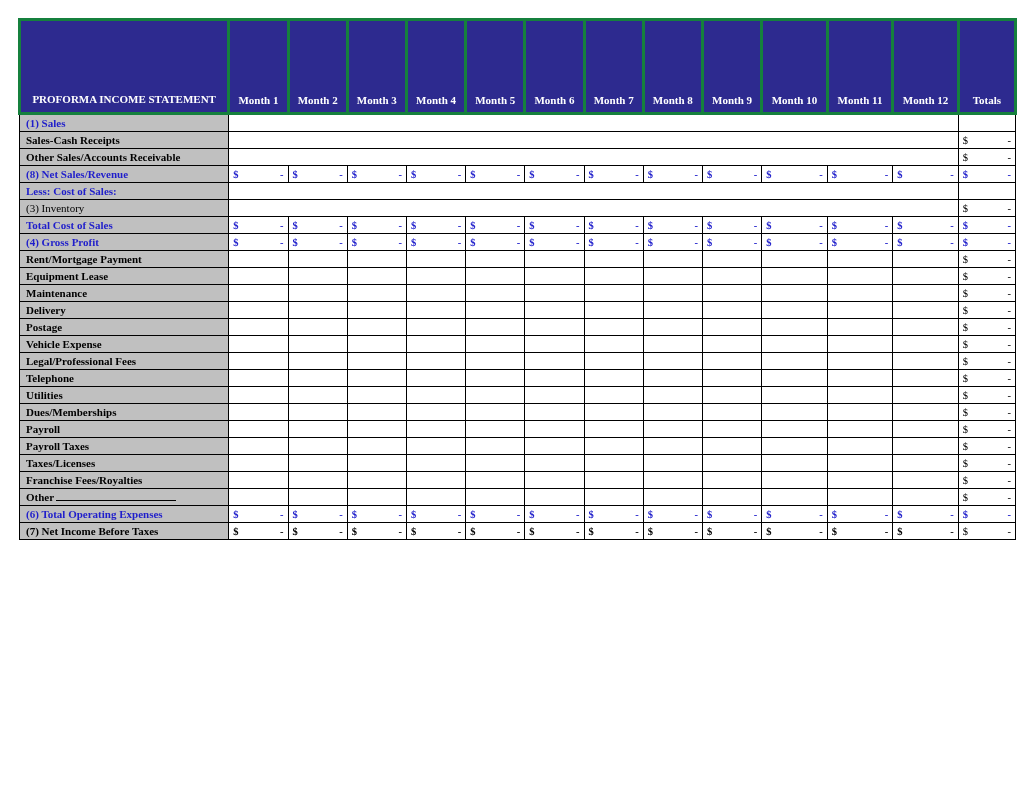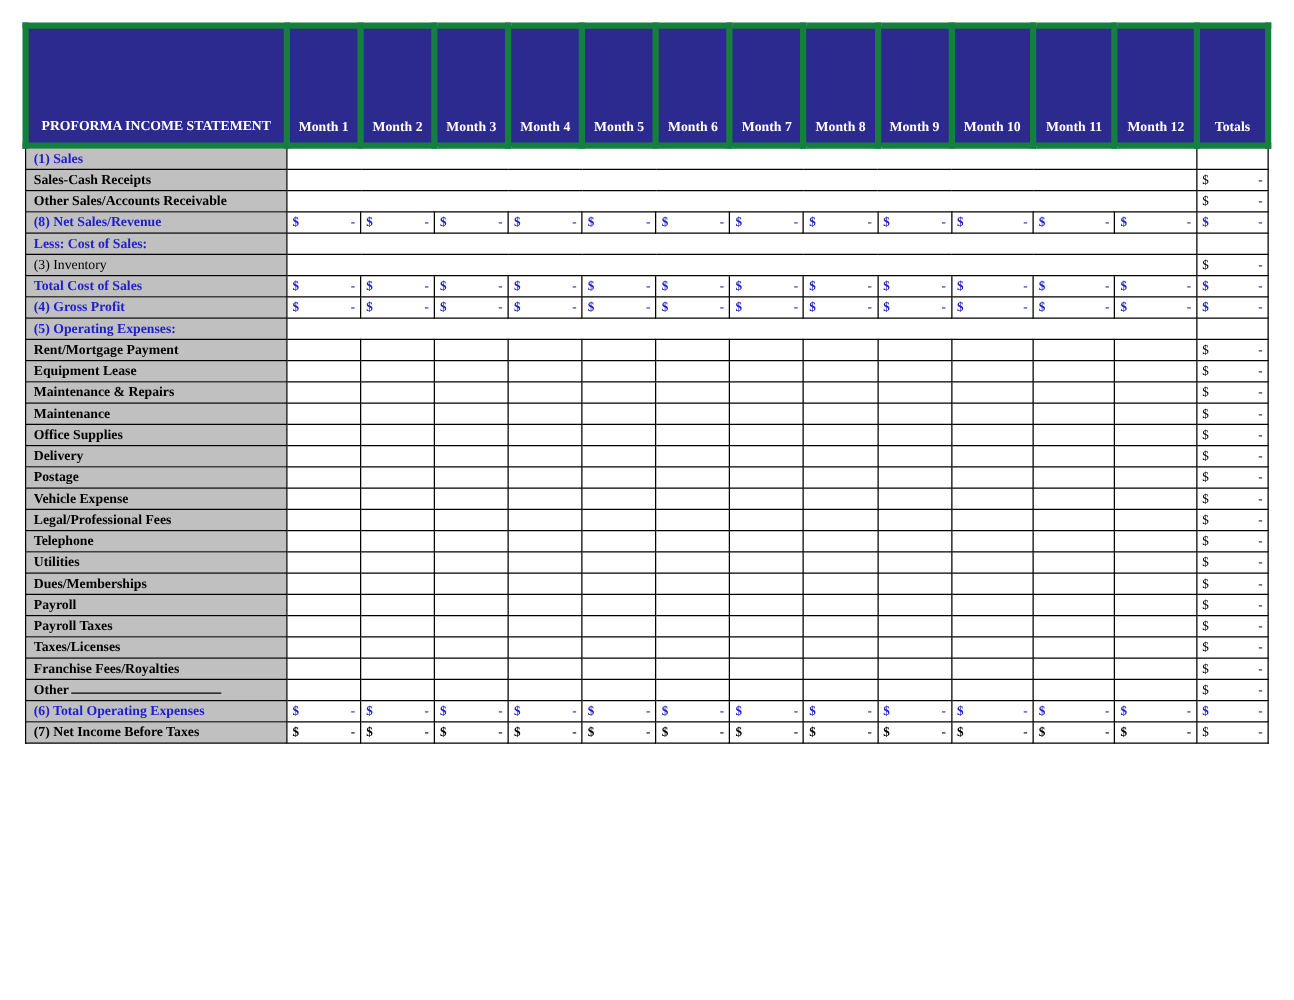--- a/index.html
+++ b/index.html
@@ -45,21 +45,21 @@
     justify-content: space-between;
     align-items: center;
   }
   .dollar .sym { text-align: left; }
   .dollar .dash { text-align: right; }
   .bold { font-weight: bold; }
   .blue-text { color: #1f1ecb; }
   .gray-bg { background: #c0c0c0; }
   .white-bg { background: #fff; }
   .row td { border: 1px solid #000; }
-  .hdr { border: 5px solid #15803d; }
+  .hdr { border: 3px solid #15803d; }
   .other-underline::after {
     content: "";
     display: inline-block;
     border-bottom: 1px solid #000;
     width: 120px;
     vertical-align: baseline;
     margin-left: 2px;
   }
   col.labelcol { width: 198px; }
   col.mcol { width: 56px; }
@@ -382,25 +382,20 @@
           </span>
         </td>
         <td class="cell white-bg">
           <span class="dollar blue-text bold">
             <span class="sym">$</span>
             <span class="dash">-</span>
           </span>
         </td>
       </tr>
       <tr class="row">
-        <td class="label gray-bg bold blue-text">(5) Operating Expenses:</td>
-        <td class="cell white-bg" colspan="12"></td>
-        <td class="cell white-bg"></td>
-      </tr>
-      <tr class="row">
         <td class="label gray-bg bold">Rent/Mortgage Payment</td>
         <td class="cell white-bg"></td>
         <td class="cell white-bg"></td>
         <td class="cell white-bg"></td>
         <td class="cell white-bg"></td>
         <td class="cell white-bg"></td>
         <td class="cell white-bg"></td>
         <td class="cell white-bg"></td>
         <td class="cell white-bg"></td>
         <td class="cell white-bg"></td>
@@ -429,63 +424,21 @@
         <td class="cell white-bg"></td>
         <td class="cell white-bg"></td>
         <td class="cell white-bg">
           <span class="dollar  ">
             <span class="sym">$</span>
             <span class="dash">-</span>
           </span>
         </td>
       </tr>
       <tr class="row">
-        <td class="label gray-bg bold">Maintenance &amp; Repairs</td>
-        <td class="cell white-bg"></td>
-        <td class="cell white-bg"></td>
-        <td class="cell white-bg"></td>
-        <td class="cell white-bg"></td>
-        <td class="cell white-bg"></td>
-        <td class="cell white-bg"></td>
-        <td class="cell white-bg"></td>
-        <td class="cell white-bg"></td>
-        <td class="cell white-bg"></td>
-        <td class="cell white-bg"></td>
-        <td class="cell white-bg"></td>
-        <td class="cell white-bg"></td>
-        <td class="cell white-bg">
-          <span class="dollar  ">
-            <span class="sym">$</span>
-            <span class="dash">-</span>
-          </span>
-        </td>
-      </tr>
-      <tr class="row">
         <td class="label gray-bg bold">Maintenance</td>
-        <td class="cell white-bg"></td>
-        <td class="cell white-bg"></td>
-        <td class="cell white-bg"></td>
-        <td class="cell white-bg"></td>
-        <td class="cell white-bg"></td>
-        <td class="cell white-bg"></td>
-        <td class="cell white-bg"></td>
-        <td class="cell white-bg"></td>
-        <td class="cell white-bg"></td>
-        <td class="cell white-bg"></td>
-        <td class="cell white-bg"></td>
-        <td class="cell white-bg"></td>
-        <td class="cell white-bg">
-          <span class="dollar  ">
-            <span class="sym">$</span>
-            <span class="dash">-</span>
-          </span>
-        </td>
-      </tr>
-      <tr class="row">
-        <td class="label gray-bg bold">Office Supplies</td>
         <td class="cell white-bg"></td>
         <td class="cell white-bg"></td>
         <td class="cell white-bg"></td>
         <td class="cell white-bg"></td>
         <td class="cell white-bg"></td>
         <td class="cell white-bg"></td>
         <td class="cell white-bg"></td>
         <td class="cell white-bg"></td>
         <td class="cell white-bg"></td>
         <td class="cell white-bg"></td>

